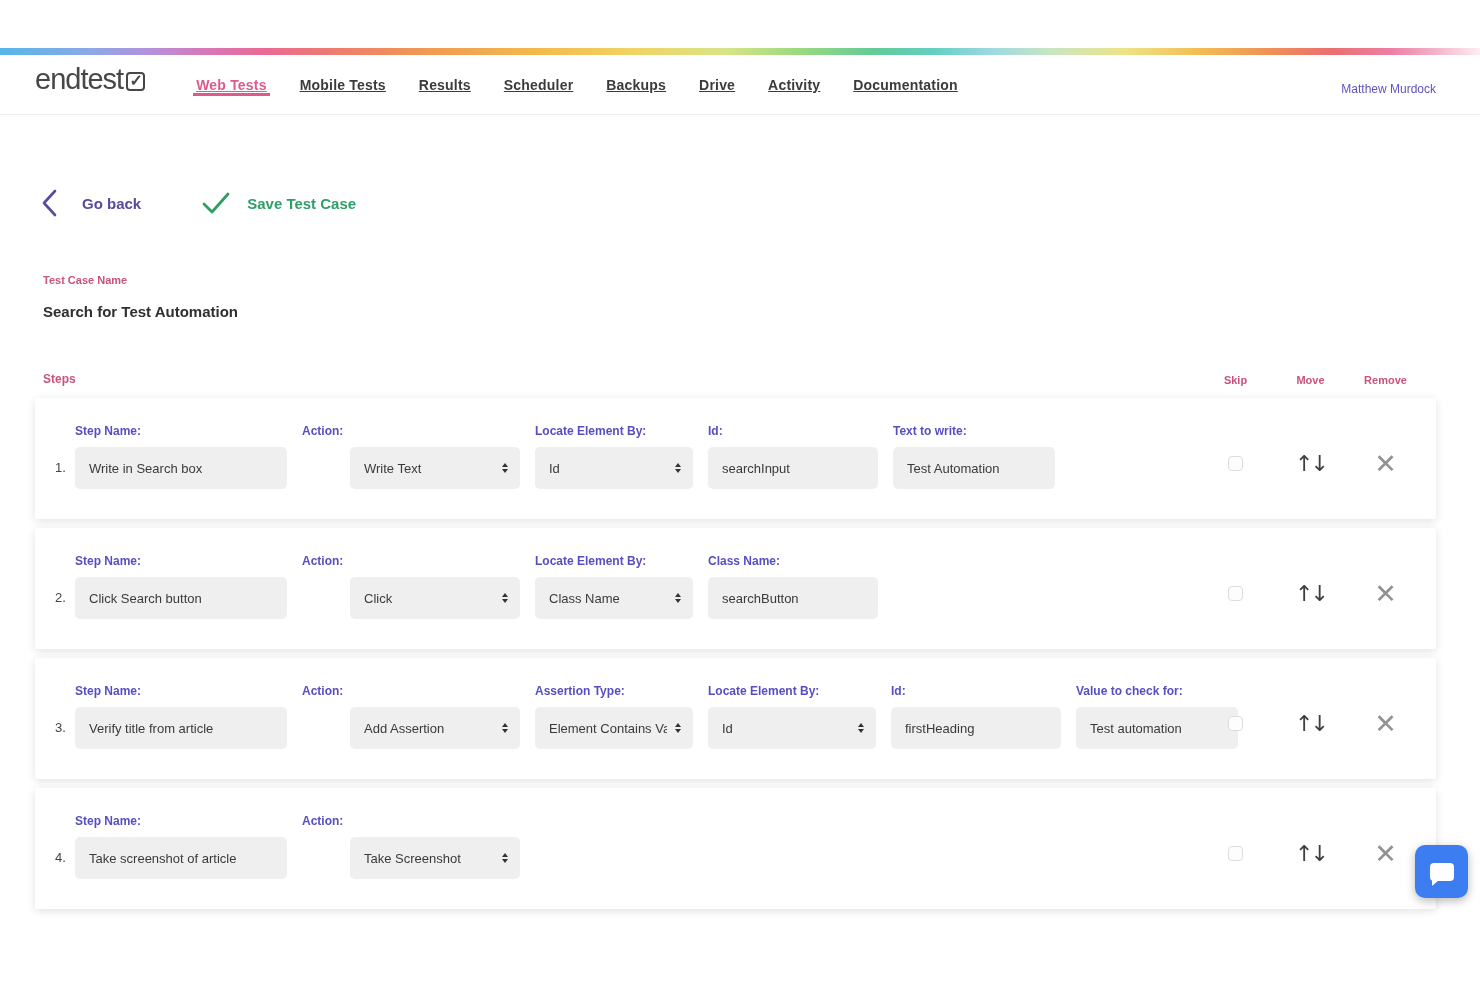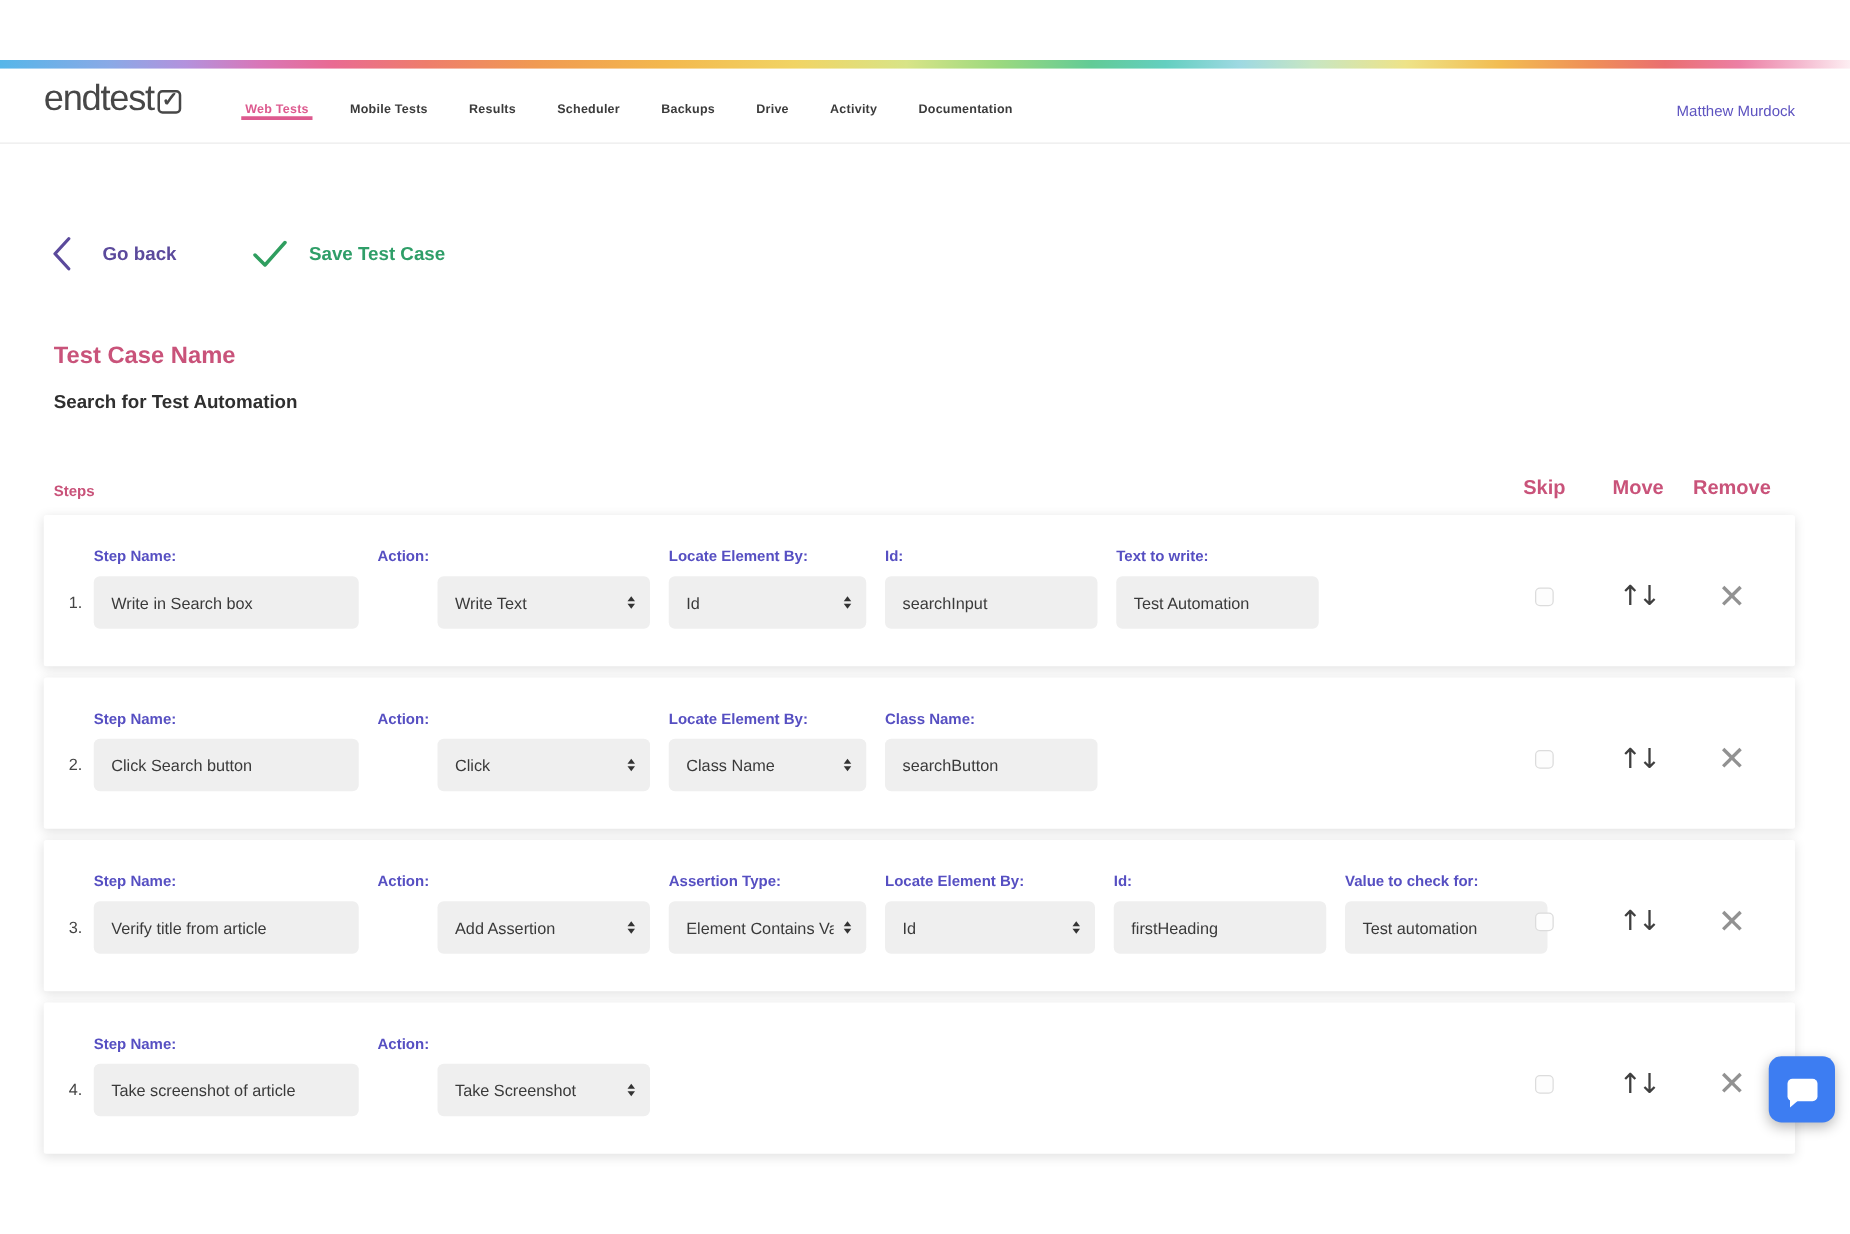--- a/index.html
+++ b/index.html
@@ -19,45 +19,45 @@
   
   .header { height:60px; display:flex; align-items:flex-end;
     padding:0 44px 18px 35px; border-bottom:1px solid #ececec; background:#fff; }
   .logo { display:flex; align-items:center; font-size:29px; font-weight:500;
     color:#474747; letter-spacing:-1px; }
   .logo-box { display:inline-flex; align-items:center; justify-content:center;
     width:19px; height:19px; border:2.5px solid #474747; border-radius:4px;
     margin-left:3px; margin-top:3px; font-size:16px; font-weight:bold; color:#474747;
     line-height:1; }
   .nav { display:flex; margin-left:48px; gap:27px; }
-  .nav-item { display:flex; align-items:center; font-size:10px; font-weight:bold;
+  .nav-item { display:flex; align-items:center; font-size:14px; font-weight:bold;
     color:#3b3b3b; letter-spacing:.2px; padding:0 3px; cursor:pointer;
-    border-bottom:3px solid transparent; }
+    border-bottom:3px solid transparent;text-decoration:underline; }
   .nav-item.active { color:#dd5a8f; border-bottom-color:#dd5a8f; }
   .user-name { margin-left:auto; display:flex; align-items:center;
     font-size:12px; font-weight:normal; color:#5d53c0; cursor:pointer; }
 
   
   .toolbar { display:flex; align-items:center; margin:73px 0 0 40px; }
   .tb-group { display:flex; align-items:center; cursor:pointer; }
   .tb-group svg { display:block; }
   .go-back-label { margin-left:22px; font-size:15px; font-weight:bold; color:#5b4a9c; }
   .save-group { margin-left:60px; }
   .save-label { margin-left:16px; font-size:15px; font-weight:bold; color:#2f9e68; }
 
   
-  .tc-label { margin:56px 0 0 43px; font-size:19px; font-weight:bold; color:#c9537a; }
+  .tc-label { margin:56px 0 0 43px; font-size:11px; font-weight:bold; color:#c9537a; }
   .tc-value { margin:17px 0 0 43px; font-size:15px; font-weight:bold; color:#2f2f2f; }
 
   
   .steps-head { display:flex; justify-content:space-between; align-items:flex-end;
     margin:52px 44px 12px 35px; }
   .steps-title { font-size:12px; font-weight:bold; color:#c9537a; margin-left:8px; }
   .steps-cols { display:flex; margin-right:13px; }
-  .steps-col { width:75px; text-align:center; font-size:16px; font-weight:bold; color:#c9537a; }
+  .steps-col { width:75px; text-align:center; font-size:11px; font-weight:bold; color:#c9537a; }
 
   .cards { margin:0 44px 0 35px; }
   .step-card { position:relative; background:#fff; border-radius:2px;
     box-shadow:0 2px 9px rgba(0,0,0,.12); margin-bottom:9px;
     padding:26px 240px 30px 20px; min-height:121px; }
   .step-body { display:flex; }
   .step-num { width:20px; padding-top:36px; font-size:13px; color:#444; flex:none; }
   .fields { display:flex; gap:15px; }
   .field { display:flex; flex-direction:column; }
   .f-label { font-size:12px; font-weight:bold; color:#564fc2; margin-bottom:9px; }

